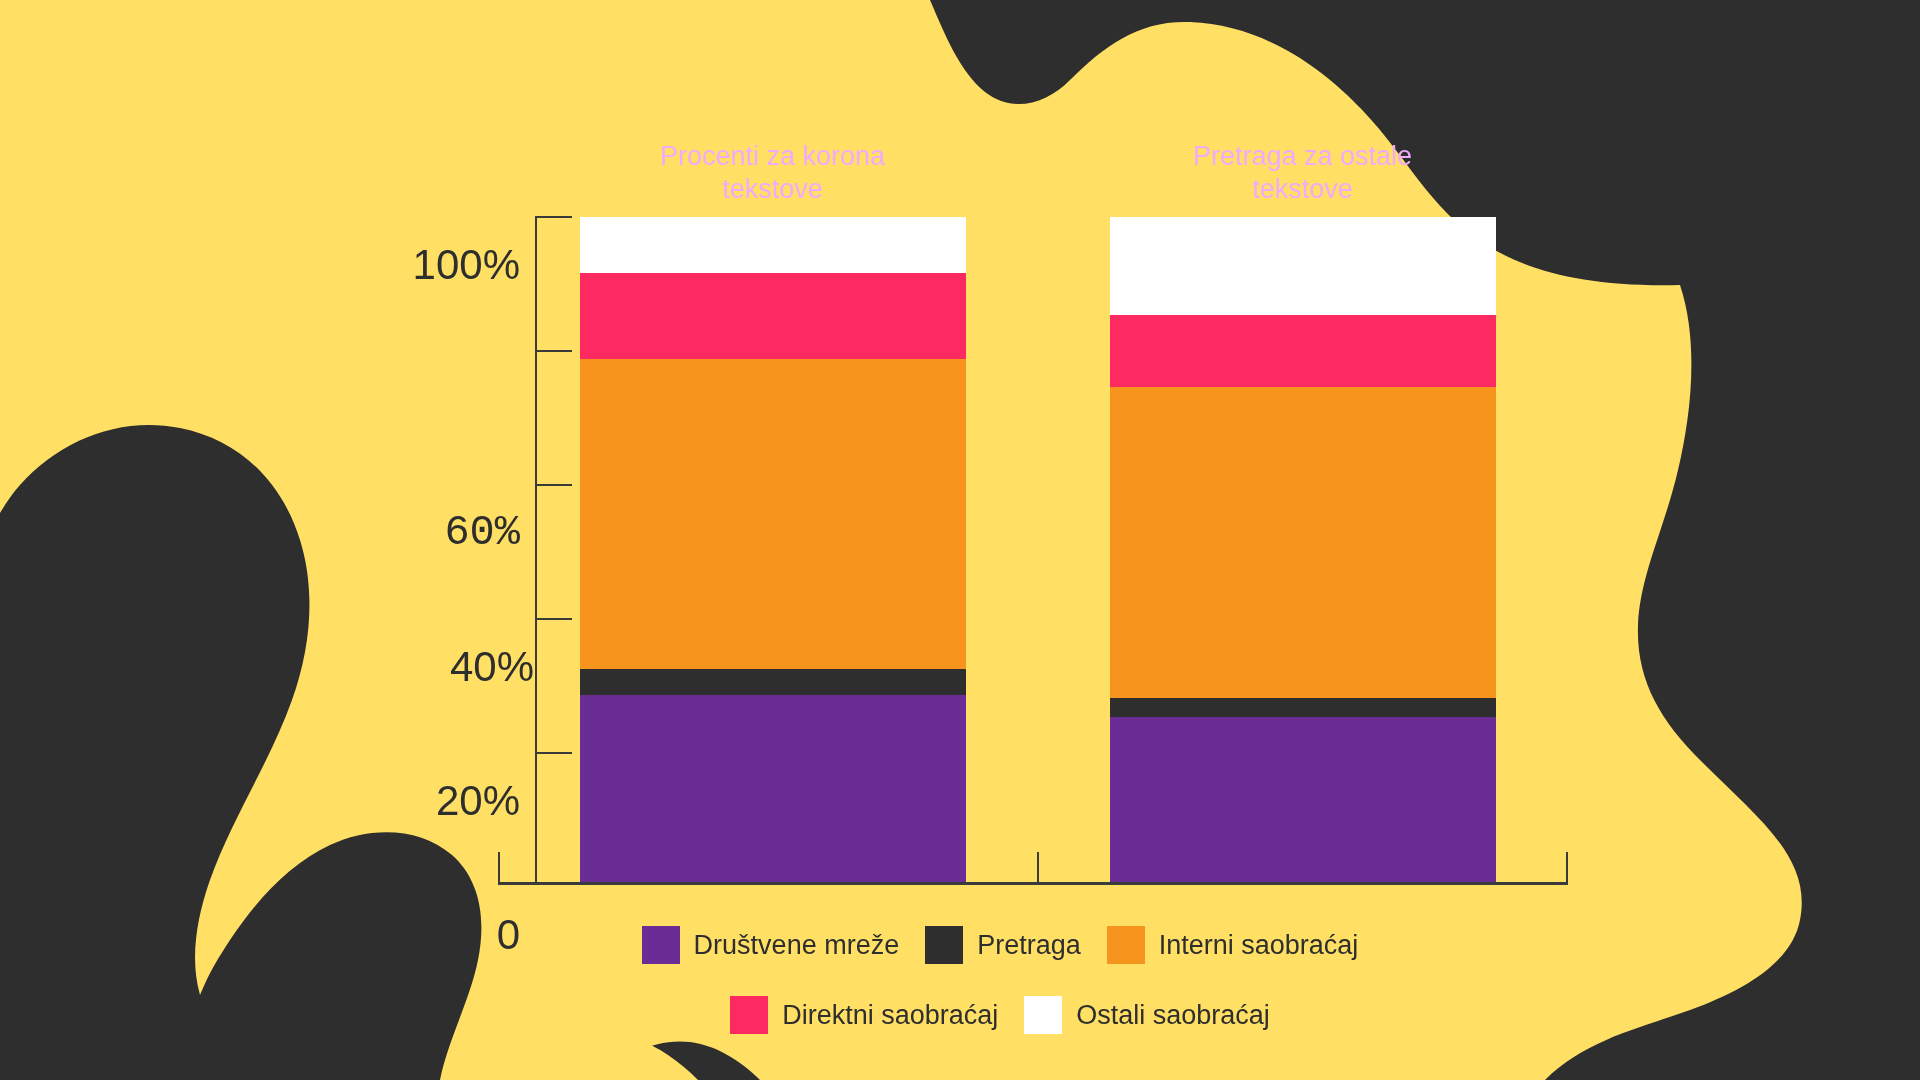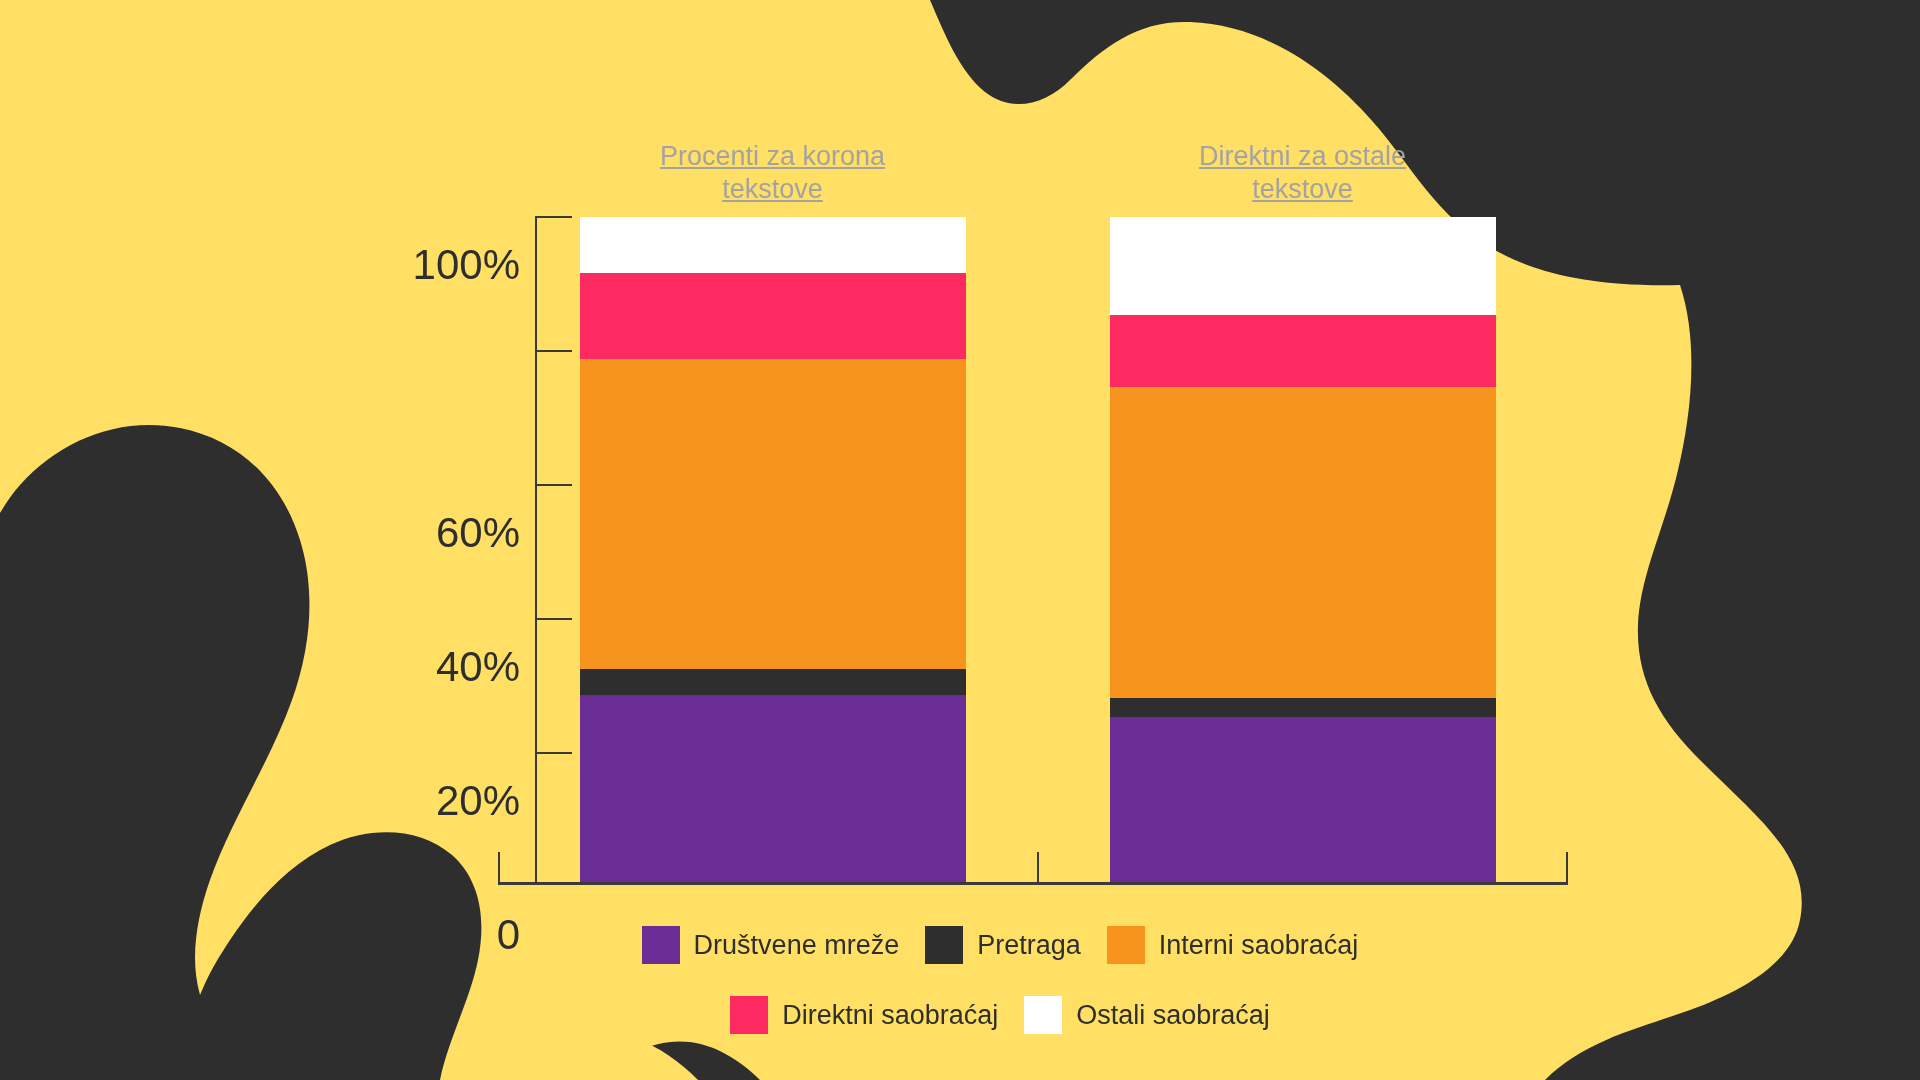--- a/index.html
+++ b/index.html
@@ -38,26 +38,25 @@
     color: #2e2e2e;
     font-size: 42px;
     font-family: "Liberation Sans", sans-serif;
     text-align: right;
     white-space: nowrap;
     letter-spacing: 0px;
     margin-top: 46px;
   }
   .group-title {
     position: absolute;
-    color: #a3a3a3;
+    color: #f0abfc;
     font-size: 27px;
     line-height: 33px;
     text-align: center;
     font-family: "Liberation Sans", sans-serif;
-    text-decoration: underline;
   }
   .bar-seg {
     position: absolute;
   }
   .legend-row {
     position: absolute;
     display: flex;
     align-items: center;
     justify-content: center;
     gap: 0px;
@@ -126,22 +125,22 @@
       M 560,1042
       C 600,1030 640,1035 668,1055
       C 680,1063 690,1072 698,1080
       L 540,1080
       C 543,1066 550,1050 560,1042 Z"></path>
   </svg>
 
   <div id="chart-area">
 
     <div class="axis-label" style="left:290px; top:195px; width:230px;">100%</div>
-    <div class="axis-label" style="left:290px; top:463px; width:230px;">60%</div>
-    <div class="axis-label" style="left:290px; top:597px; width:230px;">40%</div>
+    <div class="axis-label" style="left:290px; top:463px; width:230px;font-family:Liberation Mono, monospace;">60%</div>
+    <div class="axis-label" style="left:304px; top:597px; width:230px;">40%</div>
     <div class="axis-label" style="left:290px; top:731px; width:230px;">20%</div>
     <div class="axis-label" style="left:290px; top:865px; width:230px;">0</div>
 
     <div class="tick-line" style="left:535px; top:216px; width:2px; height:668px;"></div>
 
     <div class="tick-line" style="left:535px; top:216px; width:37px; height:2px;"></div>
     <div class="tick-line" style="left:535px; top:350px; width:37px; height:2px;"></div>
     <div class="tick-line" style="left:535px; top:484px; width:37px; height:2px;"></div>
     <div class="tick-line" style="left:535px; top:618px; width:37px; height:2px;"></div>
     <div class="tick-line" style="left:535px; top:752px; width:37px; height:2px;"></div>
@@ -150,21 +149,21 @@
     <div class="tick-line" style="left:1037px; top:852px; width:2px; height:30px;"></div>
     <div class="tick-line" style="left:498px; top:852px; width:2px; height:30px;"></div>
     <div class="tick-line" style="left:1566px; top:852px; width:2px; height:30px;"></div>
 
     <div class="group-title" style="left:575px; top:140px; width:395px;">
       <span>Procenti za korona</span><br>
       <span>tekstove</span>
     </div>
 
     <div class="group-title" style="left:1105px; top:140px; width:395px;">
-      <span>Direktni za ostale</span><br>
+      <span>Pretraga za ostale</span><br>
       <span>tekstove</span>
     </div>
 
     <div class="bar-seg" style="left:580px; top:695px; width:386px; height:187px; background:#6a2d96;"></div>
     <div class="bar-seg" style="left:580px; top:669px; width:386px; height:26px; background:#2e2e2e;"></div>
     <div class="bar-seg" style="left:580px; top:359px; width:386px; height:310px; background:#f7941e;"></div>
     <div class="bar-seg" style="left:580px; top:273px; width:386px; height:86px; background:#fd2a62;"></div>
     <div class="bar-seg" style="left:580px; top:217px; width:386px; height:56px; background:#ffffff;"></div>
 
     <div class="bar-seg" style="left:1110px; top:717px; width:386px; height:165px; background:#6a2d96;"></div>

